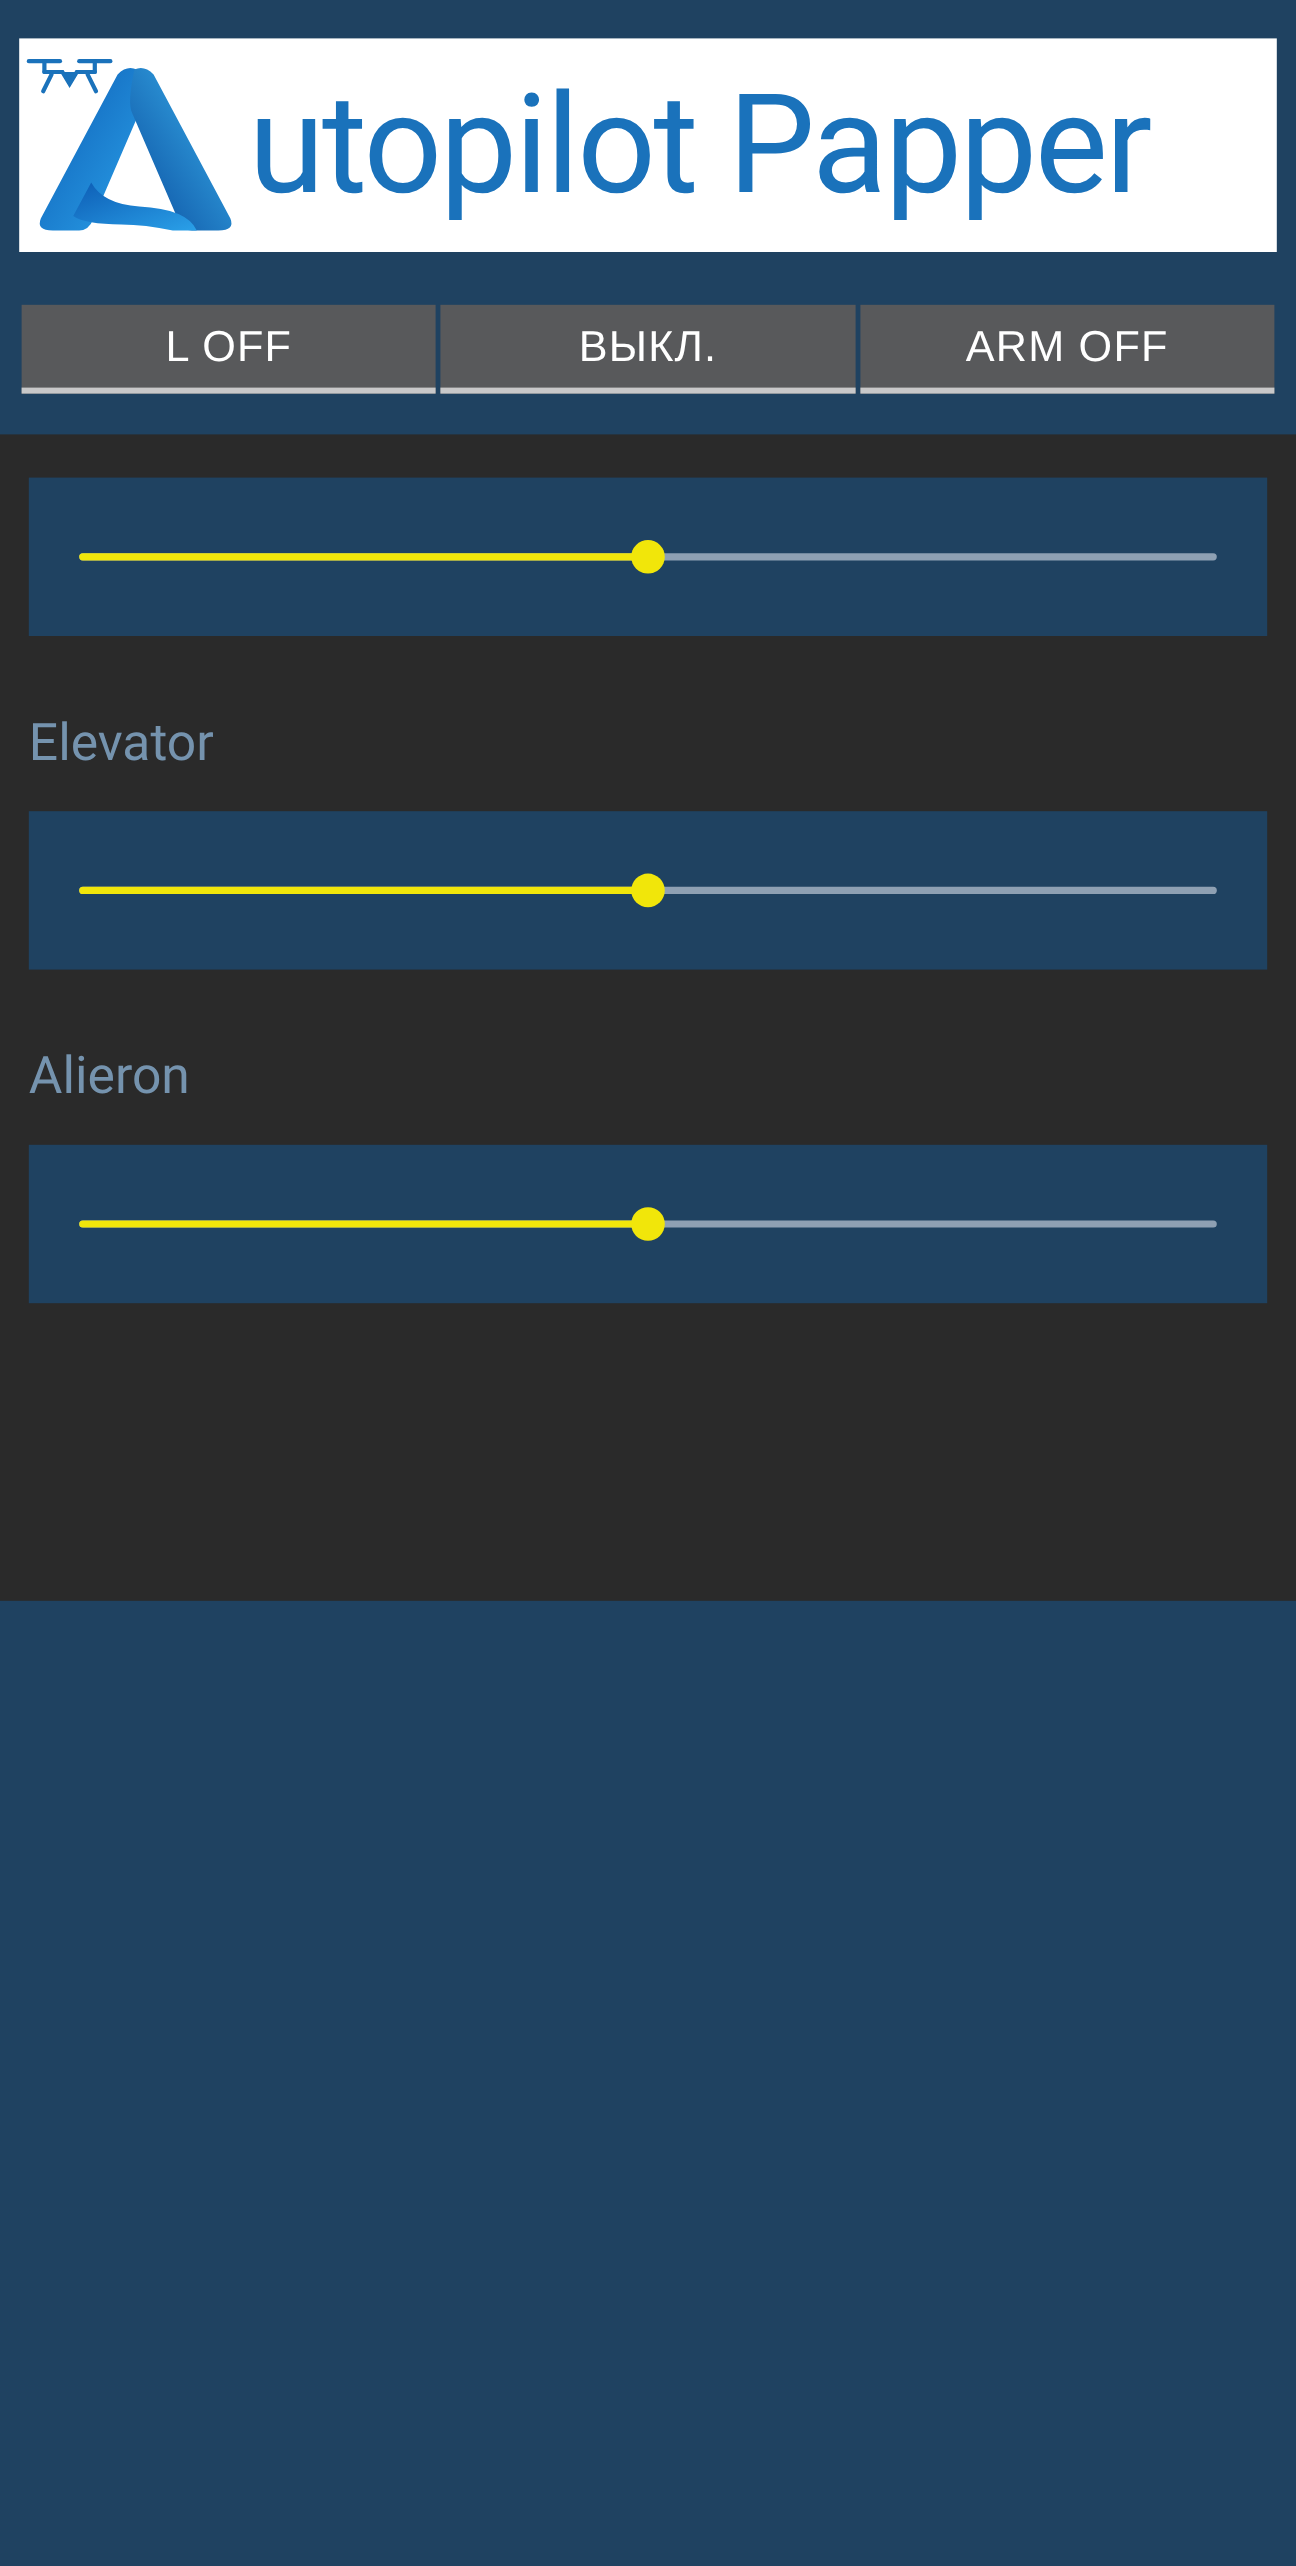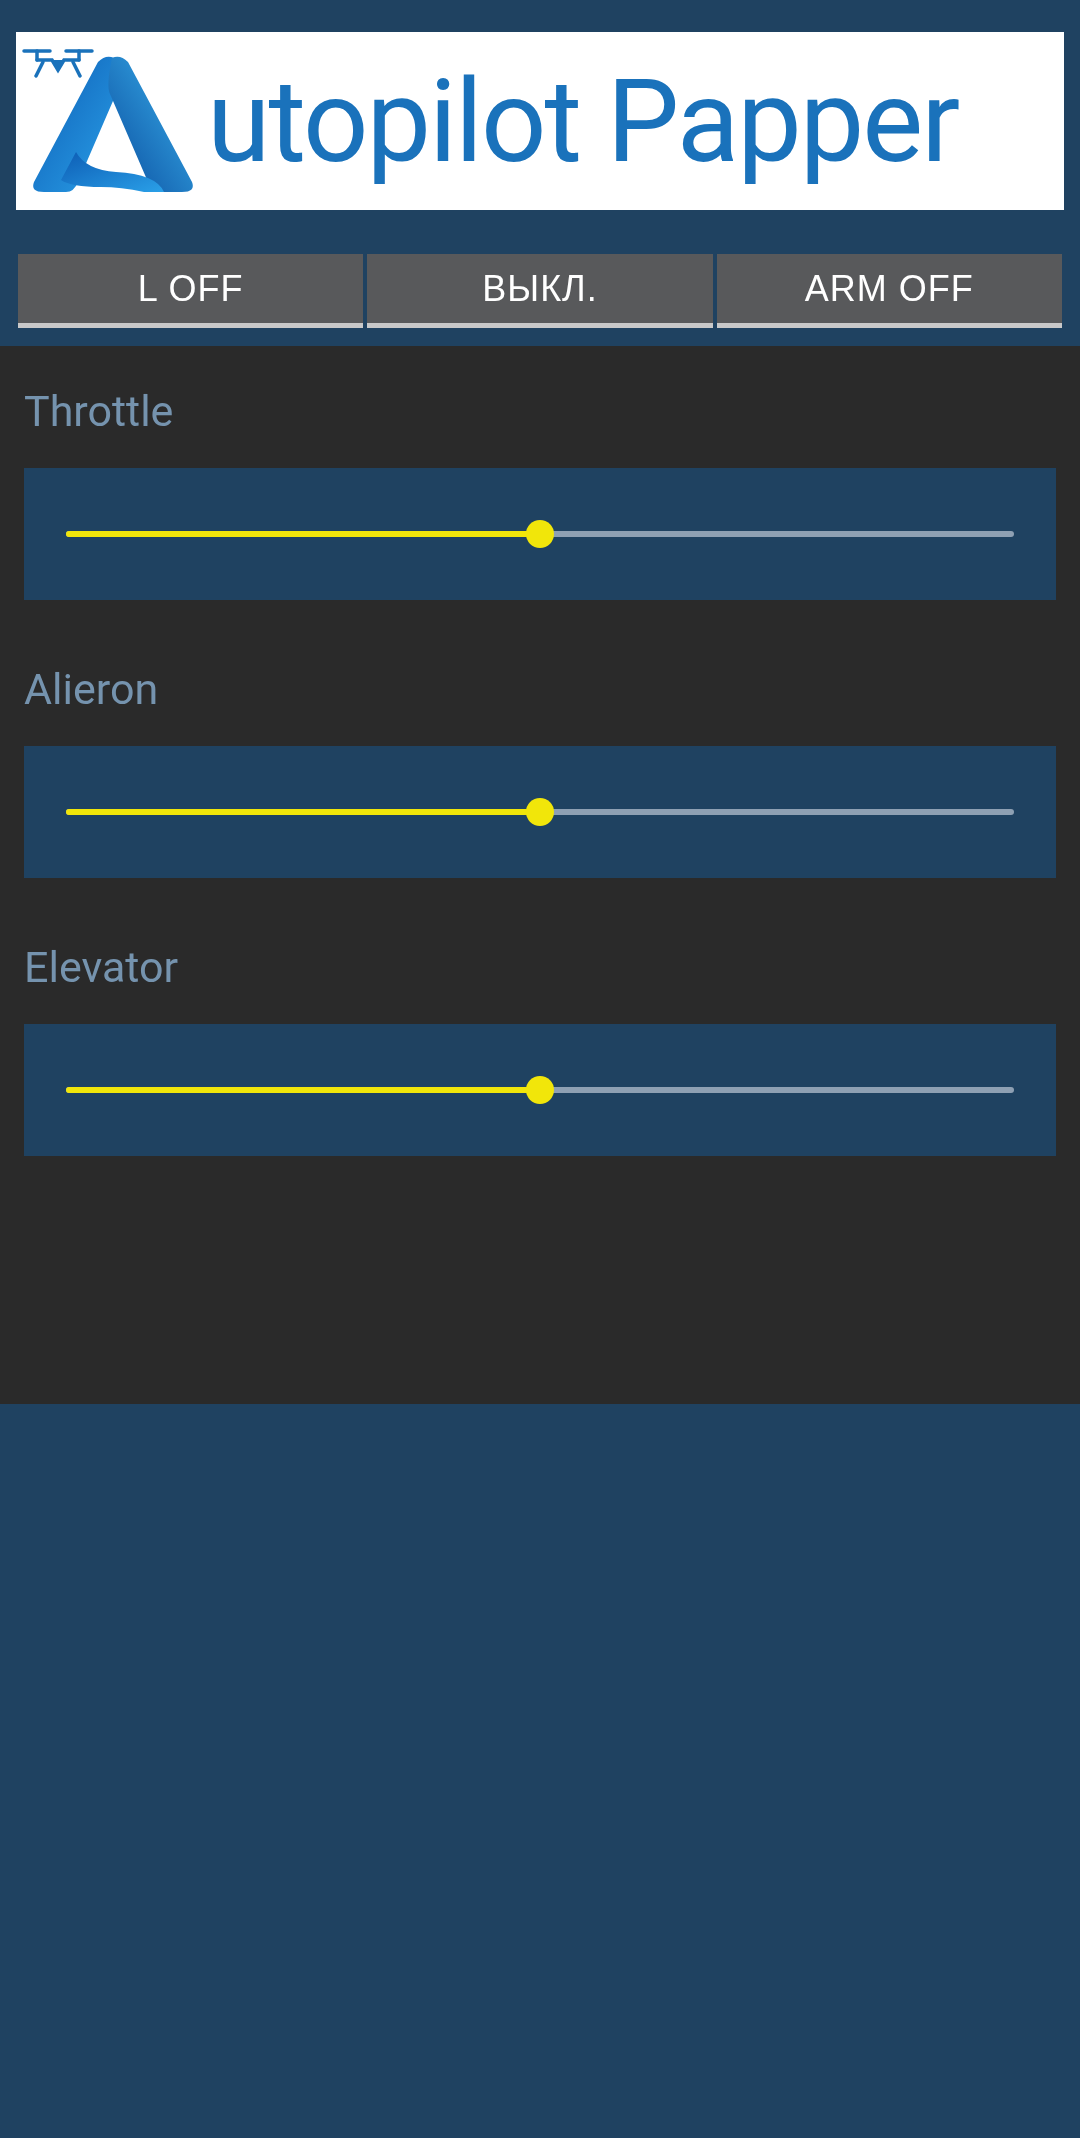--- a/index.html
+++ b/index.html
@@ -44,21 +44,21 @@
     font-size: 115px;
     font-weight: 400;
     color: #1a72bb;
     white-space: nowrap;
     letter-spacing: -2px;
     margin-left: 10px;
   }
   .button-row {
     display: flex;
     gap: 4px;
-    padding: 28px 18px 18px 18px;
+    padding: 28px 18px 34px 18px;
   }
   .btn {
     flex: 1;
     background: #58595b;
     color: #ffffff;
     font-size: 36px;
     font-weight: 500;
     height: 74px;
     display: flex;
     align-items: center;
@@ -159,46 +159,45 @@
 
 <div class="button-row">
   <button class="btn">L OFF</button>
   <button class="btn">ВЫКЛ.</button>
   <button class="btn">ARM OFF</button>
 </div>
 
 <div class="panel">
 
   <div class="ctrl-group">
-    <div class="ctrl-label">Throttle</div>
     <div class="slider-box">
       <div class="slider">
         <div class="track"></div>
         <div class="fill" style="width: 50%;"></div>
         <div class="thumb" style="left: 50%;"></div>
       </div>
     </div>
   </div>
 
+
+  <div class="ctrl-group">
+    <div class="ctrl-label">Elevator</div>
+    <div class="slider-box">
+      <div class="slider">
+        <div class="track"></div>
+        <div class="fill" style="width: 50%;"></div>
+        <div class="thumb" style="left: 50%;"></div>
+      </div>
+    </div>
+  </div>
 
   <div class="ctrl-group">
     <div class="ctrl-label">Alieron</div>
     <div class="slider-box">
       <div class="slider">
         <div class="track"></div>
         <div class="fill" style="width: 50%;"></div>
         <div class="thumb" style="left: 50%;"></div>
       </div>
     </div>
   </div>
 
-  <div class="ctrl-group">
-    <div class="ctrl-label">Elevator</div>
-    <div class="slider-box">
-      <div class="slider">
-        <div class="track"></div>
-        <div class="fill" style="width: 50%;"></div>
-        <div class="thumb" style="left: 50%;"></div>
-      </div>
-    </div>
-  </div>
-
 </div>
 
 </body></html>

